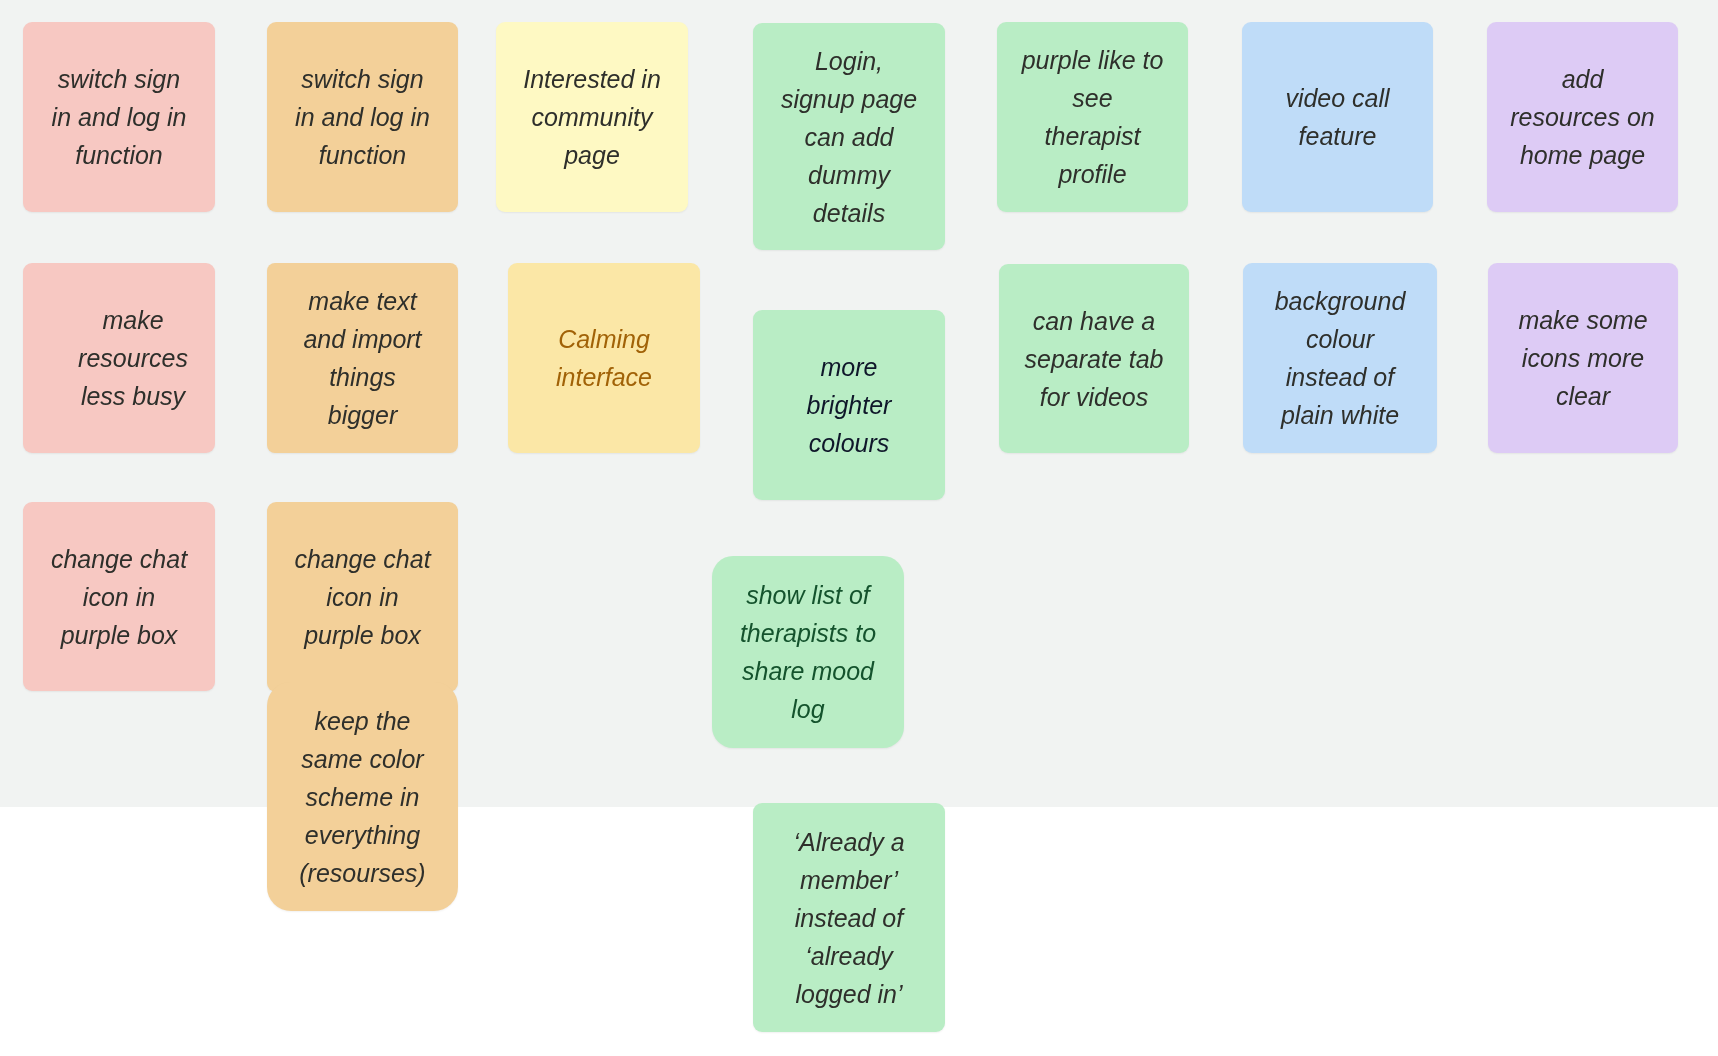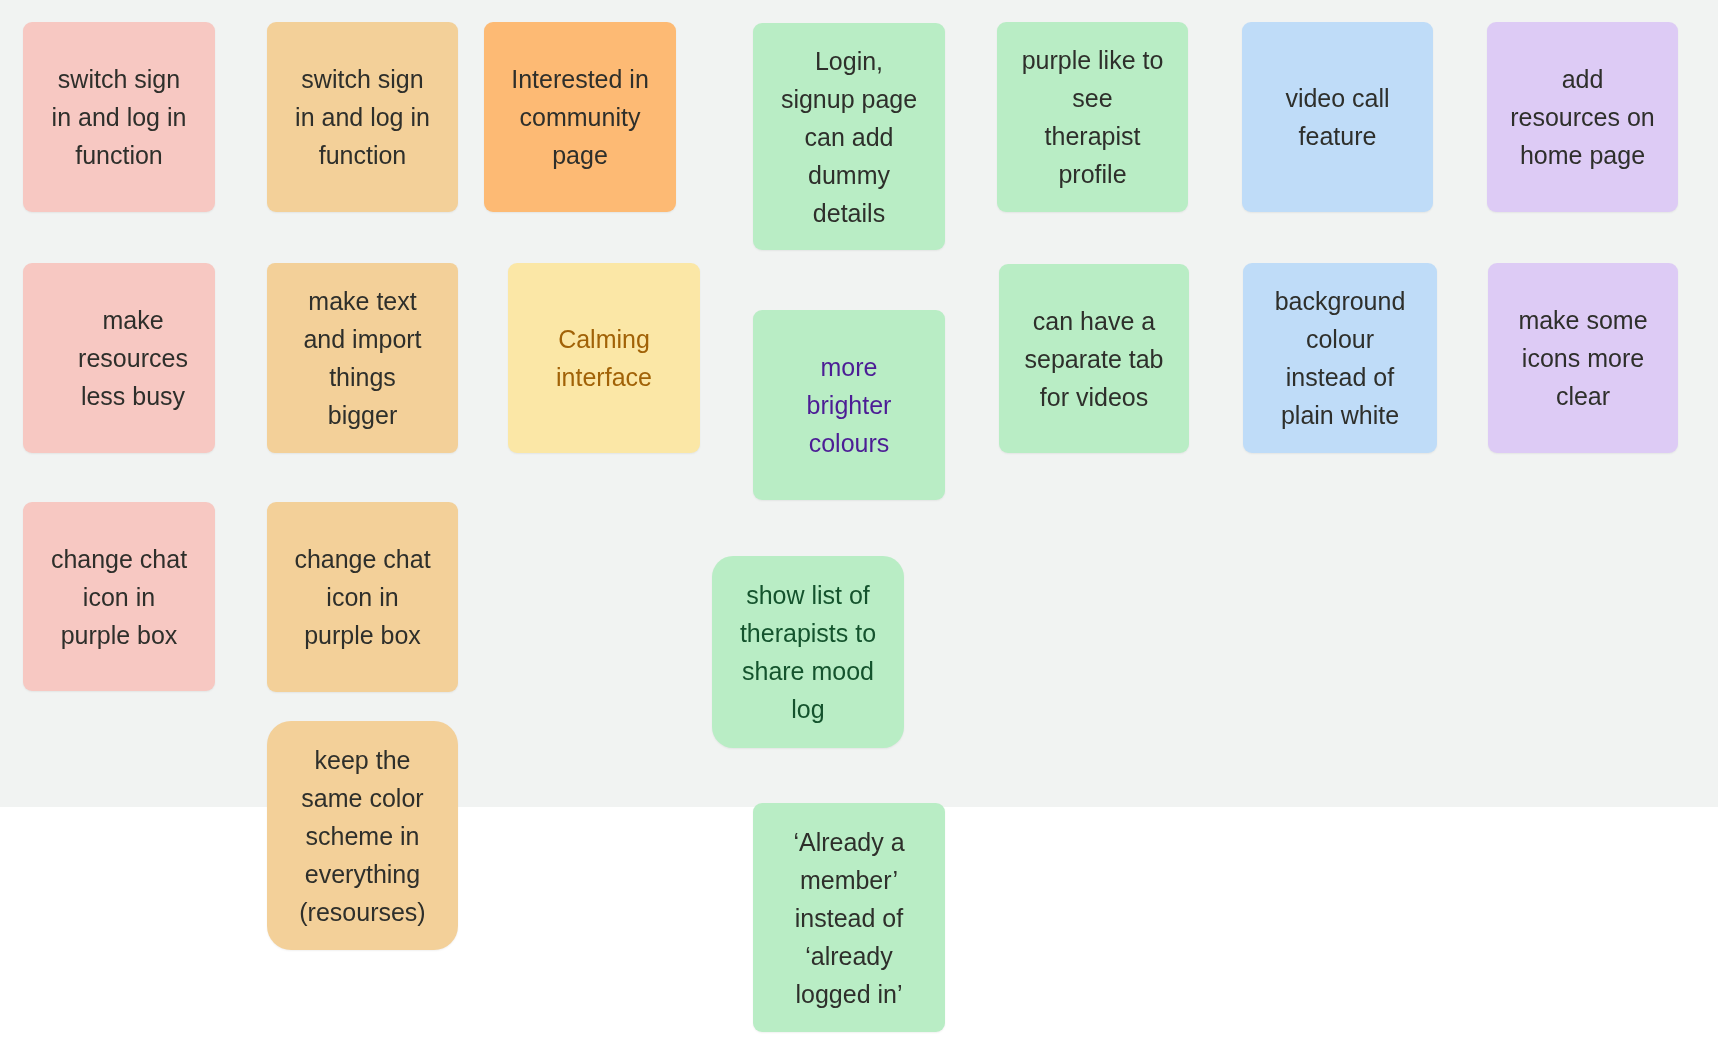--- a/index.html
+++ b/index.html
@@ -7,20 +7,21 @@
     padding: 0;
     width: 1718px;
     height: 1056px;
     overflow: hidden;
     font-family: "Liberation Sans", sans-serif;
   }
   .board {
     position: relative;
     width: 1718px;
     height: 807px;
+    font-style: italic;
   }
   .note {
     position: absolute;
     box-sizing: border-box;
     border-radius: 9px;
     display: flex;
     align-items: center;
     justify-content: center;
     text-align: center;
     font-size: 25px;
@@ -36,21 +37,21 @@
 </head>
 <body>
 
 <div class="board" style="background: rgb(241, 243, 242);">
     <div class="note" style="left: 23px; top: 22px; width: 192px; height: 190px; background: rgb(247, 200, 194); color: rgb(46, 47, 43);">switch sign
 in and log in
 function</div>
     <div class="note" style="left: 267px; top: 22px; width: 191px; height: 190px; background: rgb(243, 208, 153); color: rgb(46, 47, 43);">switch sign
 in and log in
 function</div>
-    <div class="note" style="left: 484px; top: 22px; width: 192px; height: 190px; background: #fdba74; color: rgb(46, 47, 43);">Interested in
+    <div class="note" style="left: 496px; top: 22px; width: 192px; height: 190px; background: #fef9c3; color: rgb(46, 47, 43);">Interested in
 community
 page</div>
     <div class="note" style="left: 753px; top: 23px; width: 192px; height: 227px; background: rgb(185, 237, 197); color: rgb(46, 47, 43);">Login,
 signup page
 can add
 dummy
 details</div>
     <div class="note" style="left: 997px; top: 22px; width: 191px; height: 190px; background: rgb(185, 237, 197); color: rgb(46, 47, 43);">purple like to
 see
 therapist
@@ -62,21 +63,21 @@
 home page</div>
     <div class="note" style="left: 23px; top: 263px; width: 192px; height: 190px; background: rgb(247, 200, 194); color: rgb(46, 47, 43); padding-left: 40px;">make
 resources
 less busy</div>
     <div class="note" style="left: 267px; top: 263px; width: 191px; height: 190px; background: rgb(243, 208, 153); color: rgb(46, 47, 43); border-radius: 8px;">make text
 and import
 things
 bigger</div>
     <div class="note" style="left: 508px; top: 263px; width: 192px; height: 190px; background: rgb(251, 231, 166); color: #a16207;">Calming
 interface</div>
-    <div class="note" style="left: 753px; top: 310px; width: 192px; height: 190px; background: rgb(185, 237, 197); color: #4c1d95;">more
+    <div class="note" style="left: 753px; top: 310px; width: 192px; height: 190px; background: rgb(185, 237, 197); color: #0f172a;">more
 brighter
 colours</div>
     <div class="note" style="left: 999px; top: 264px; width: 190px; height: 189px; background: rgb(185, 237, 197); color: rgb(46, 47, 43);">can have a
 separate tab
 for videos</div>
     <div class="note" style="left: 1243px; top: 263px; width: 194px; height: 190px; background: rgb(191, 220, 248); color: rgb(46, 47, 43);">background
 colour
 instead of
 plain white</div>
     <div class="note" style="left: 1488px; top: 263px; width: 190px; height: 190px; background: rgb(221, 203, 245); color: rgb(46, 47, 43);">make some
@@ -85,21 +86,21 @@
     <div class="note" style="left: 23px; top: 502px; width: 192px; height: 189px; background: rgb(247, 200, 194); color: rgb(46, 47, 43);">change chat
 icon in
 purple box</div>
     <div class="note" style="left: 267px; top: 502px; width: 191px; height: 190px; background: rgb(243, 208, 153); color: rgb(46, 47, 43);">change chat
 icon in
 purple box</div>
     <div class="note" style="left: 712px; top: 556px; width: 192px; height: 192px; background: rgb(185, 237, 197); color: #14532d; border-radius: 21px;">show list of
 therapists to
 share mood
 log</div>
-    <div class="note" style="left: 267px; top: 721px; width: 191px; height: 229px; background: rgb(243, 208, 153); color: rgb(46, 47, 43); border-radius: 24px;">keep the
+    <div class="note" style="left: 267px; top: 682px; width: 191px; height: 229px; background: rgb(243, 208, 153); color: rgb(46, 47, 43); border-radius: 24px;">keep the
 same color
 scheme in
 everything
 (resourses)</div>
     <div class="note" style="left: 753px; top: 803px; width: 192px; height: 229px; background: rgb(185, 237, 197); color: rgb(46, 47, 43);">‘Already a
 member’
 instead of
 ‘already
 logged in’</div>
   </div>

